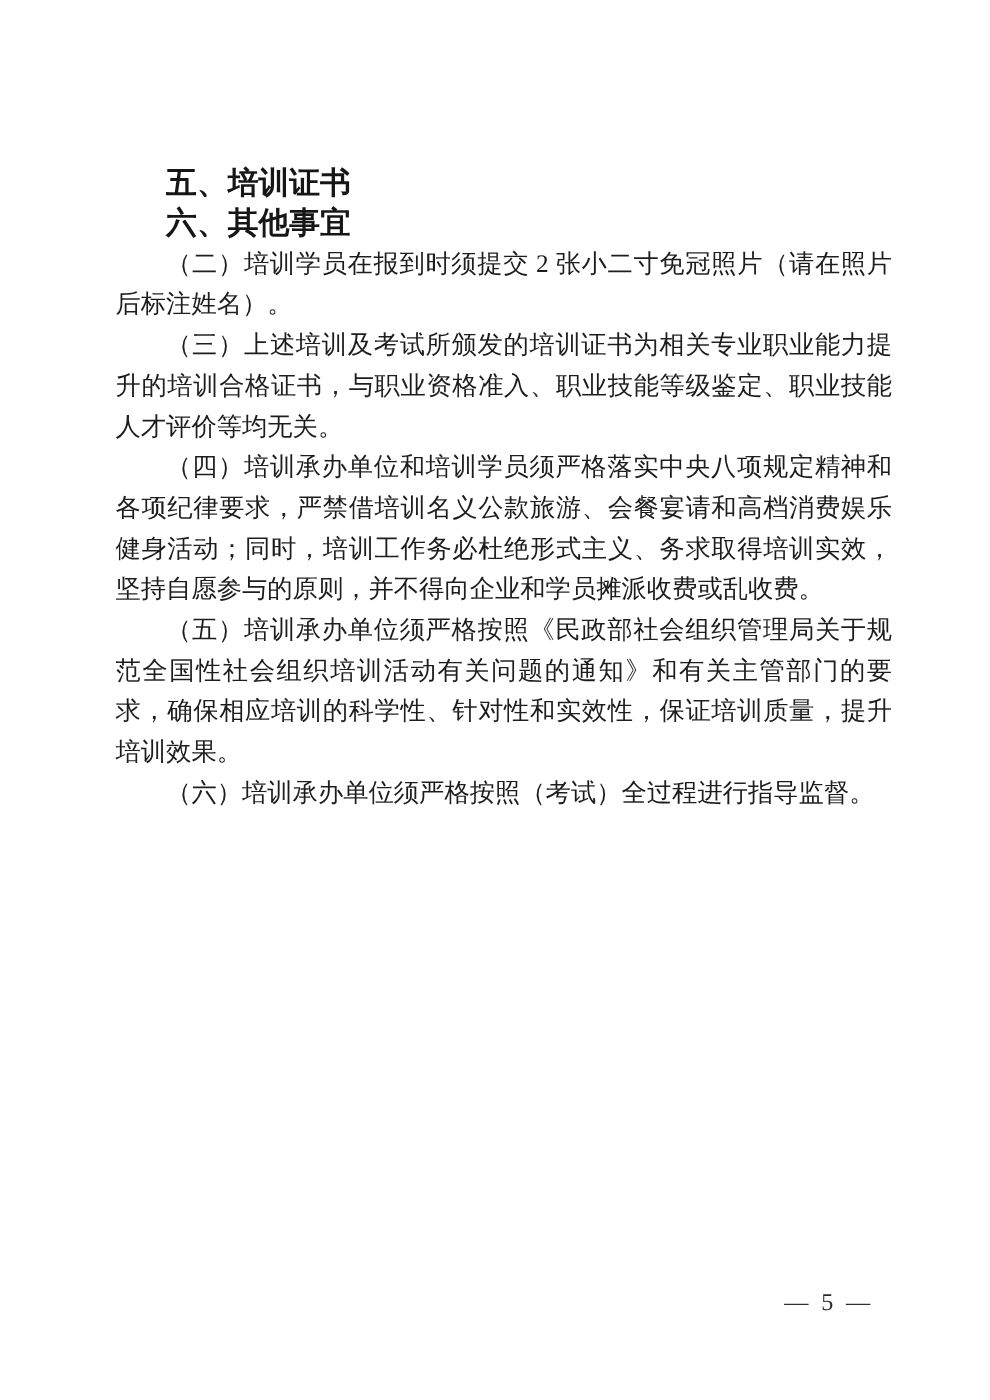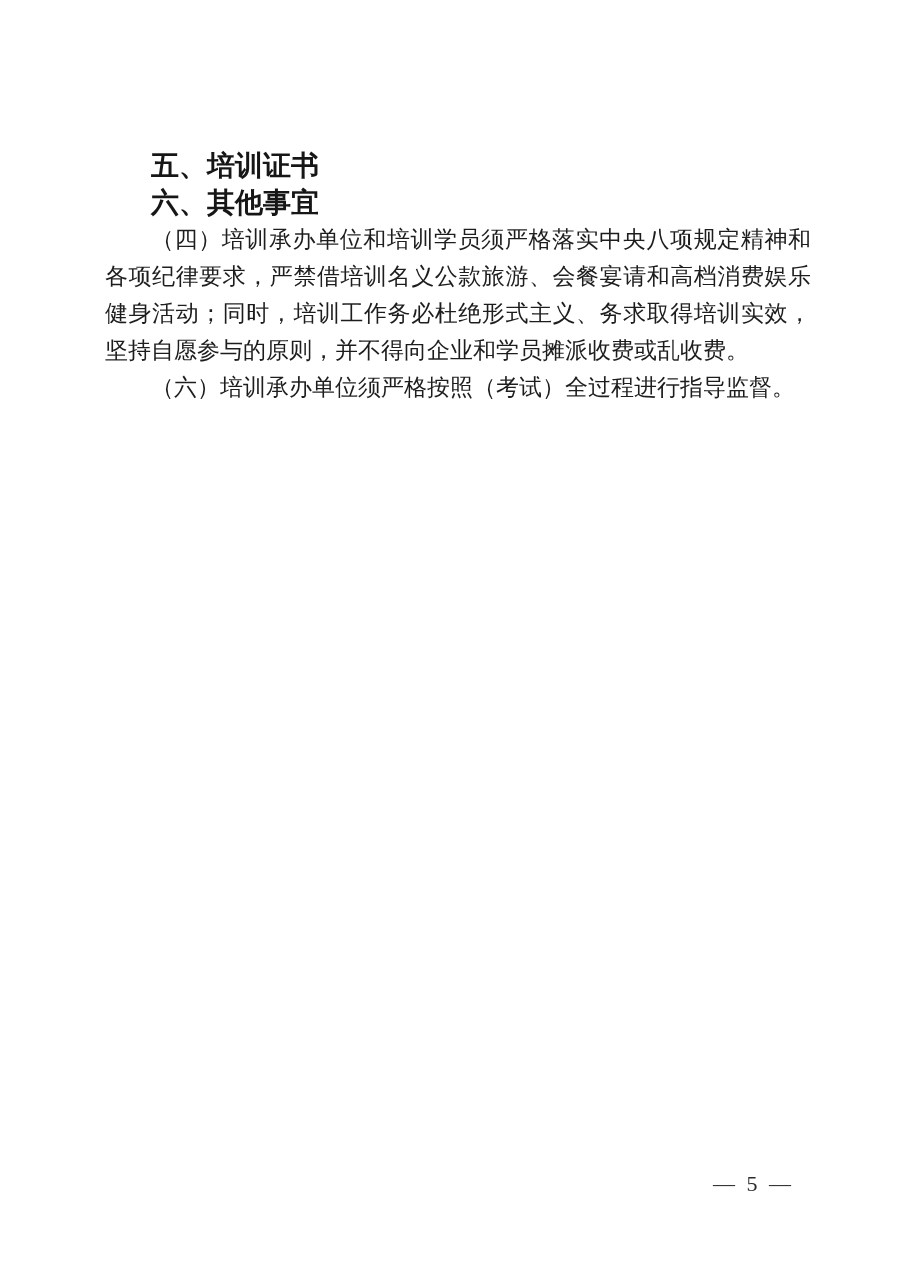--- a/index.html
+++ b/index.html
@@ -52,20 +52,23 @@
 </style>
 </head>
 <body>
 
 <div class="sheet">
   <div class="content">
 
     <h2 class="heading">五、培训证书</h2>
 
     <h2 class="heading">六、其他事宜</h2>
+    <p class="para">（二）培训学员在报到时须提交 2 张小二寸免冠照片（请在照片后标注姓名）。</p>
+    <p class="para">（三）上述培训及考试所颁发的培训证书为相关专业职业能力提升的培训合格证书，与职业资格准入、职业技能等级鉴定、职业技能人才评价等均无关。</p>
     <p class="para">（四）培训承办单位和培训学员须严格落实中央八项规定精神和各项纪律要求，严禁借培训名义公款旅游、会餐宴请和高档消费娱乐健身活动；同时，培训工作务必杜绝形式主义、务求取得培训实效，坚持自愿参与的原则，并不得向企业和学员摊派收费或乱收费。</p>
+    <p class="para">（五）培训承办单位须严格按照《民政部社会组织管理局关于规范全国性社会组织培训活动有关问题的通知》和有关主管部门的要求，确保相应培训的科学性、针对性和实效性，保证培训质量，提升培训效果。</p>
     <p class="para">（六）培训承办单位须严格按照（考试）全过程进行指导监督。</p>
 
 
   </div>
 
   <div class="page-number">— 5 —</div>
 </div>
 
 </body></html>

